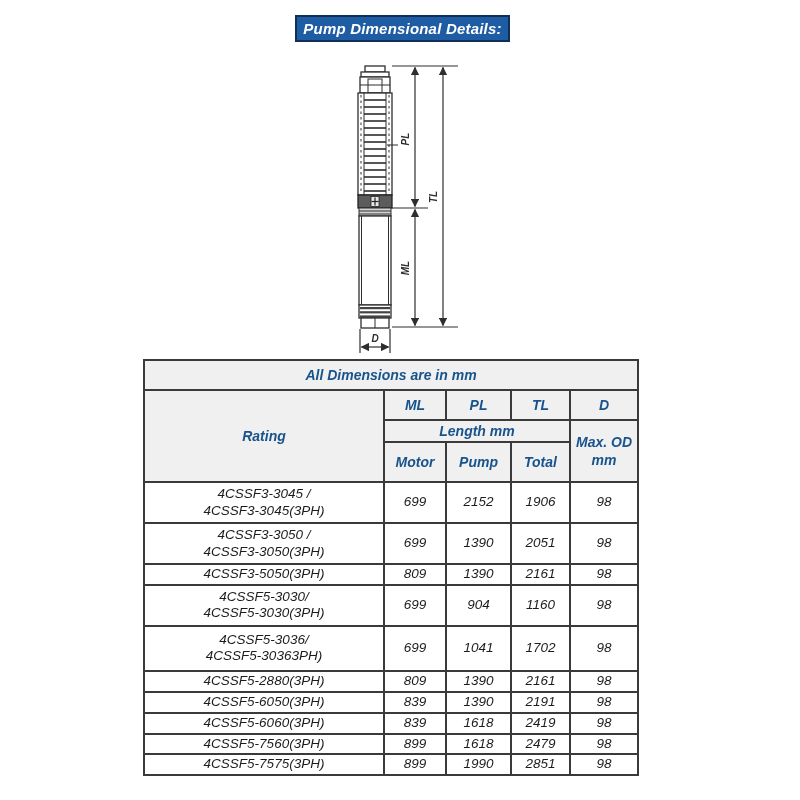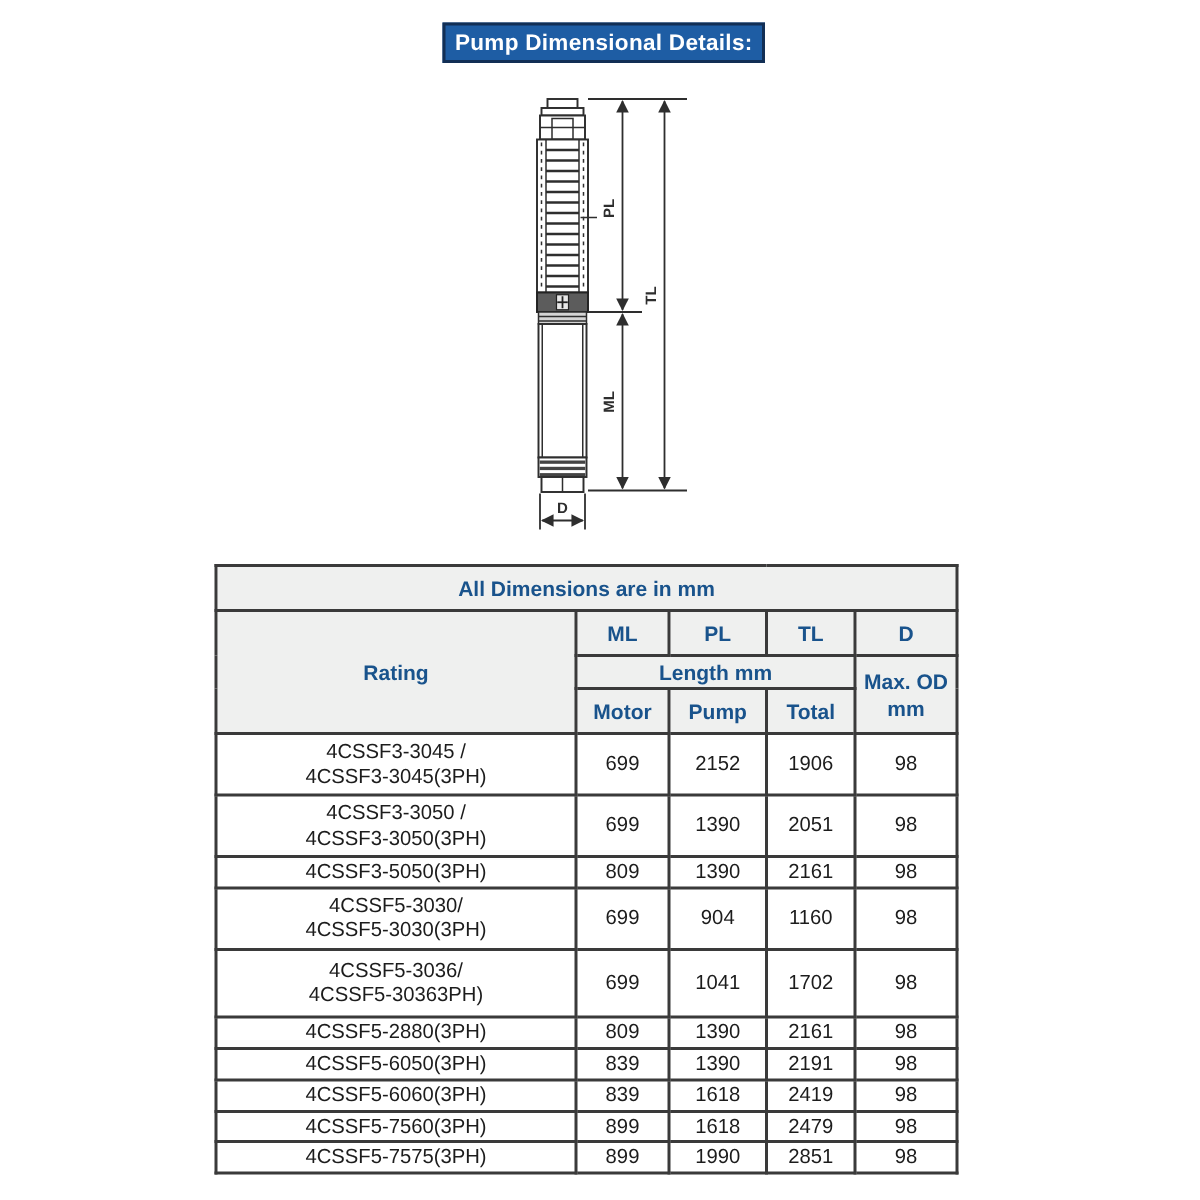--- a/index.html
+++ b/index.html
@@ -1,44 +1,44 @@
 <!DOCTYPE html>
 <html><head>
 <meta charset="utf-8">
 <style>
   html,body{margin:0;padding:0;background:#ffffff;}
   .canvas{position:relative;width:800px;height:800px;background:#ffffff;overflow:hidden;
-          font-family:"Liberation Sans",sans-serif;}
+          font-family:"Liberation Sans",sans-serif;font-style:italic;}
 
   
   .title-bar{position:absolute;left:295px;top:15px;width:215px;height:27px;
              background:#1e5da4;border:2px solid #122f55;box-sizing:border-box;
              display:flex;align-items:center;justify-content:center;
              color:#ffffff;font-weight:bold;font-size:15px;letter-spacing:.2px;}
 
   
   .pump-svg{position:absolute;left:330px;top:55px;}
   .pump-svg .outline{fill:#ffffff;stroke:#2e2e2e;stroke-width:1.3;}
   .pump-svg .thin{stroke:#2e2e2e;stroke-width:1;fill:none;}
   .pump-svg .dim{stroke:#2e2e2e;stroke-width:1.2;fill:none;}
   .pump-svg text{font-family:"Liberation Sans",sans-serif;font-weight:bold;
                  font-size:10px;fill:#2e2e2e;}
 
   
-  table.dims{position:absolute;left:143px;top:376px;border-collapse:collapse;
+  table.dims{position:absolute;left:143px;top:359px;border-collapse:collapse;
              table-layout:fixed;width:496px;font-family:"Liberation Sans",sans-serif;}
   table.dims th, table.dims td{border:2px solid #3a3a3a;box-sizing:border-box;
              overflow:hidden;}
   table.dims th{background:#eff0ef;color:#19538c;font-weight:bold;font-size:14px;
              text-align:center;padding:2px 1px;}
   th.caption-cell{font-size:14.5px;height:30px;}
   th.dim-cell{height:30px;font-size:14.5px;}
   th.rating-cell{font-size:15px;}
   th.length-cell{height:14px;}
-  th.sub-cell{height:30px;}
+  th.sub-cell{height:40px;}
   th.maxod-cell{white-space:pre-line;line-height:1.3;margin-left:44px;}
   table.dims td{background:#ffffff;color:#1c1c1c;font-size:13.5px;text-align:center;
              padding:1px 2px;line-height:1.25;}
   td.rating-val{text-align:left;padding-left:28px;white-space:pre-line;}
   tr.row-tall td{height:41px;}
   tr.row-xtall td{height:45px;}
   tr.row-short td{height:20px;}
 </style>
 </head>
 <body>

